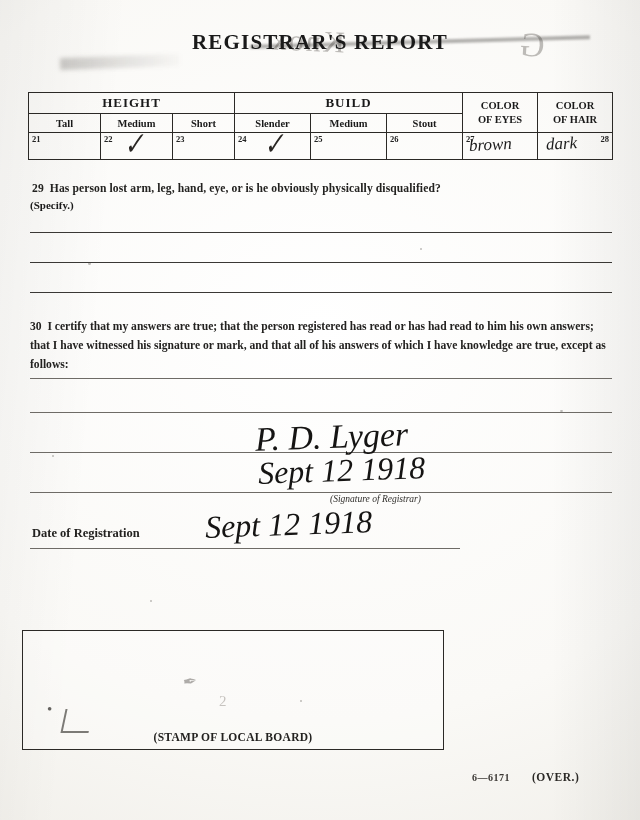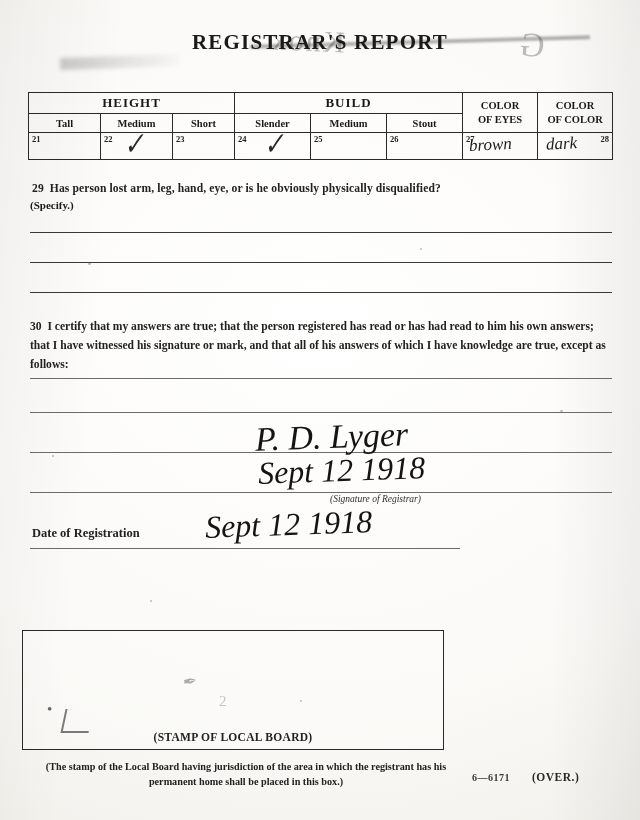--- a/index.html
+++ b/index.html
@@ -403,21 +403,21 @@
     <tbody>
         <tr>
       <td class="grp" colspan="3">HEIGHT</td>
       <td class="grp" colspan="3">BUILD</td>
       <td class="side" rowspan="2">
         <div>COLOR</div>
         <div>OF EYES</div>
       </td>
       <td class="side" rowspan="2">
         <div>COLOR</div>
-        <div>OF COLOR</div>
+        <div>OF HAIR</div>
       </td>
     </tr>
     <tr>
       <td class="sub">Tall</td>
       <td class="sub">Medium</td>
       <td class="sub">Short</td>
       <td class="sub">Slender</td>
       <td class="sub">Medium</td>
       <td class="sub">Stout</td>
     </tr>
@@ -483,21 +483,20 @@
   <div class="dor-value hand">Sept 12 1918</div>
 
   <div class="stampbox">
     <div class="stamp-ghost">✒</div>
     <div class="stamp-ghost2">2</div>
     <div class="stamp-mark">•</div>
     <div class="stamp-tick"></div>
     <div class="stamp-caption">(STAMP OF LOCAL BOARD)</div>
   </div>
 
-  <div class="note">(The stamp of the Local Board having jurisdiction of the area in which the registrant has his permanent home shall be placed in this box.)</div>
   <div class="formcode">6—6171</div>
   <div class="over">(OVER.)</div>
 
   <div class="speck" style="left:88px;top:262px;width:3px;height:3px"></div>
   <div class="speck" style="left:420px;top:248px;width:2px;height:2px"></div>
   <div class="speck" style="left:560px;top:410px;width:3px;height:2px"></div>
   <div class="speck" style="left:150px;top:600px;width:2px;height:2px"></div>
   <div class="speck" style="left:300px;top:700px;width:2px;height:2px"></div>
   <div class="speck" style="left:52px;top:455px;width:2px;height:2px"></div>
 </div>

